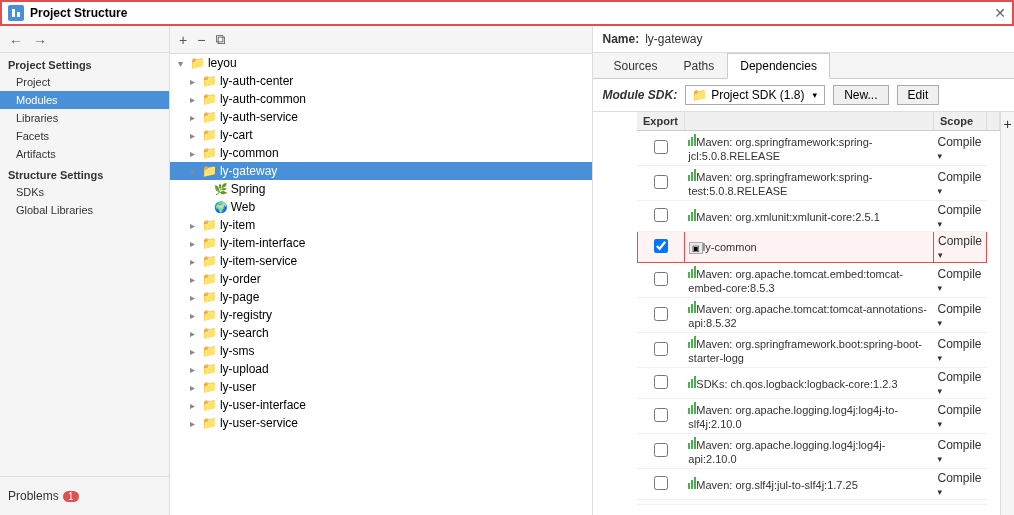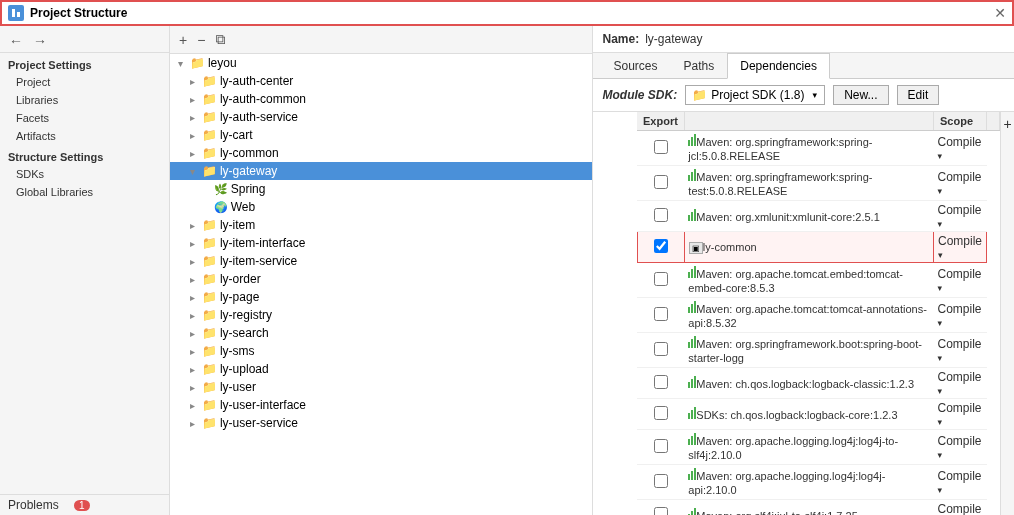--- a/index.html
+++ b/index.html
@@ -73,21 +73,21 @@
     .dep-name { font-size: 11px; color: #333; }
     .dep-scope { font-size: 11px; color: #333; }
     .maven-icon { display: inline-flex; gap: 1px; align-items: flex-end; height: 13px; }
     .maven-bar { width: 2px; background: #4caf50; }
     .maven-bar:nth-child(1) { height: 6px; }
     .maven-bar:nth-child(2) { height: 9px; }
     .maven-bar:nth-child(3) { height: 12px; }
     .project-icon { display: inline-block; width: 14px; height: 12px; background: #e8e8e8; border: 1px solid #aaa; font-size: 8px; text-align: center; line-height: 12px; }
 
     
-    .problems-bar { display: flex; align-items: center; padding: 3px 8px; gap: 15px; border-top: 1px solid #ddd; background: #f5f5f5; }
+    .problems-bar { display: flex; align-items: center; padding: 12px 8px; gap: 4px; border-top: 1px solid #ddd; background: #f5f5f5; }
     .problems-label { font-size: 12px; color: #333; }
     .problems-badge { background: #e05050; color: #fff; border-radius: 10px; padding: 0 5px; font-size: 10px; min-width: 16px; text-align: center; }
     .add-scroll { width: 14px; background: #f5f5f5; border-left: 1px solid #ddd; display: flex; align-items: flex-start; padding-top: 4px; justify-content: center; }
     .add-icon { font-size: 14px; color: #333; cursor: pointer; }
   </style>
 </head>
 <body>
 
 <div class="title-bar">
   <div class="title-bar-icon">
@@ -105,20 +105,21 @@
 
   <div class="sidebar">
 
     <div class="tree-toolbar">
       <button class="toolbar-btn">←</button>
       <button class="toolbar-btn">→</button>
     </div>
 
     <div class="nav-section-title">Project Settings</div>
     <div class="nav-item">Project</div>
+    <div class="nav-item active">Modules</div>
     <div class="nav-item">Libraries</div>
     <div class="nav-item">Facets</div>
     <div class="nav-item">Artifacts</div>
 
     <div class="nav-section-title">Structure Settings</div>
     <div class="nav-item">SDKs</div>
     <div class="nav-item">Global Libraries</div>
 
     <div style="margin-top: auto;">
       <div class="problems-bar">
@@ -358,29 +359,20 @@
                       <span class="maven-bar"></span>
                     </span></span><span class="dep-name">Maven: org.springframework.boot:spring-boot-starter-logg</span></td>
                 <td class="dep-scope"><span>Compile</span><span style="font-size: 9px;"> ▾</span></td>
               </tr>
               <tr class="dep-row">
                 <td style="text-align: center;"><input type="checkbox" class="dep-checkbox" style=""></td>
                 <td><span><span class="maven-icon">
                       <span class="maven-bar"></span>
                       <span class="maven-bar"></span>
                       <span class="maven-bar"></span>
-                    </span></span><span class="dep-name">Maven: ch.qos.logback:logback-classic:1.2.3</span></td>
-                <td class="dep-scope"><span>Compile</span><span style="font-size: 9px;"> ▾</span></td>
-              </tr>
-              <tr class="dep-row">
-                <td style="text-align: center;"><input type="checkbox" class="dep-checkbox" style=""></td>
-                <td><span><span class="maven-icon">
-                      <span class="maven-bar"></span>
-                      <span class="maven-bar"></span>
-                      <span class="maven-bar"></span>
                     </span></span><span class="dep-name">SDKs: ch.qos.logback:logback-core:1.2.3</span></td>
                 <td class="dep-scope"><span>Compile</span><span style="font-size: 9px;"> ▾</span></td>
               </tr>
               <tr class="dep-row">
                 <td style="text-align: center;"><input type="checkbox" class="dep-checkbox" style=""></td>
                 <td><span><span class="maven-icon">
                       <span class="maven-bar"></span>
                       <span class="maven-bar"></span>
                       <span class="maven-bar"></span>
                     </span></span><span class="dep-name">Maven: org.apache.logging.log4j:log4j-to-slf4j:2.10.0</span></td>

